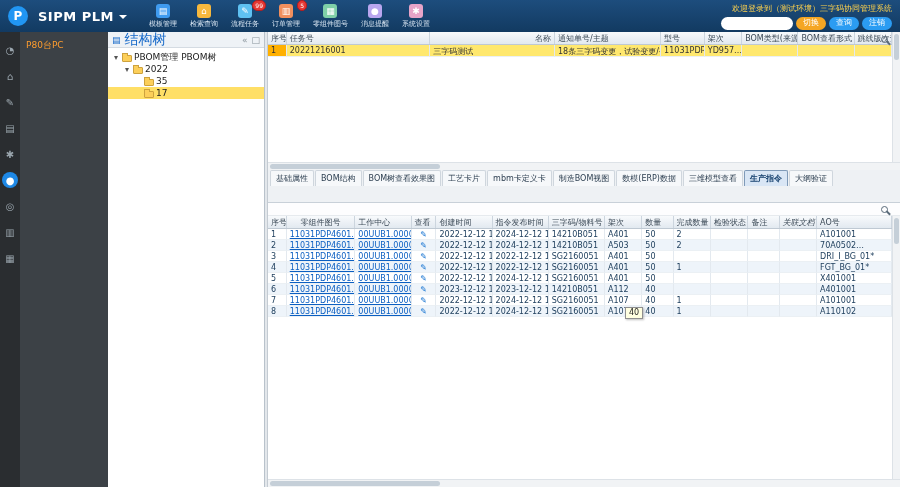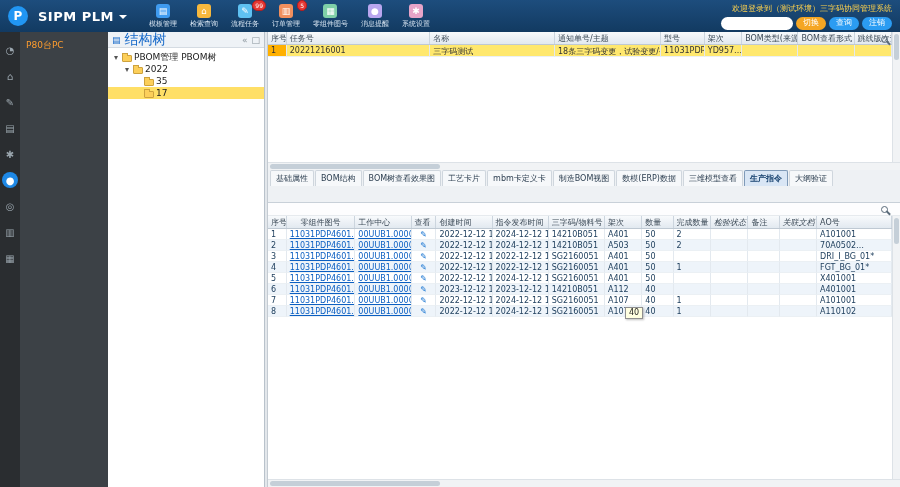--- a/index.html
+++ b/index.html
@@ -214,21 +214,21 @@
 
     <div class="splitter"></div>
 
     <main class="main">
 
       <section class="sect-top">
         <div class="grid-wrap" id="task-grid">
             <div class="grid-head">
               <div class="gh-cell" style="width: 3%;">序号</div>
               <div class="gh-cell" style="width: 23%;">任务号</div>
-              <div class="gh-cell" style="width: 20%;">名称</div>
+              <div class="gh-cell" style="width: 20%; text-align: right;">名称</div>
               <div class="gh-cell" style="width: 17%;">通知单号/主题</div>
               <div class="gh-cell" style="width: 7%;">型号</div>
               <div class="gh-cell" style="width: 6%;">架次</div>
               <div class="gh-cell" style="width: 9%;">BOM类型(来源)</div>
               <div class="gh-cell" style="width: 9%;">BOM查看形式</div>
               <div class="gh-cell" style="width: 6%;">跳线版次查询</div>
             </div>
             <div class="grid-row sel">
               <div class="gd-cell idx" style="width: 3%;">1</div>
               <div class="gd-cell" style="width: 23%;">20221216001</div>
@@ -274,21 +274,21 @@
               <div class="gh-cell" style="width: 3%;">序号</div>
               <div class="gh-cell" style="width: 11%; text-align: center;">零组件图号</div>
               <div class="gh-cell" style="width: 9%;">工作中心</div>
               <div class="gh-cell" style="width: 4%;">查看</div>
               <div class="gh-cell" style="width: 9%;">创建时间</div>
               <div class="gh-cell" style="width: 9%;">指令发布时间</div>
               <div class="gh-cell" style="width: 9%;">三字码/物料号</div>
               <div class="gh-cell" style="width: 6%;">架次</div>
               <div class="gh-cell" style="width: 5%;">数量</div>
               <div class="gh-cell" style="width: 6%;">完成数量</div>
-              <div class="gh-cell" style="width: 6%; font-style: italic;">检验状态</div>
+              <div class="gh-cell" style="width: 6%;">检验状态</div>
               <div class="gh-cell" style="width: 5%;">备注</div>
               <div class="gh-cell" style="width: 6%; font-style: italic;">关联文档</div>
               <div class="gh-cell" style="width: 12%;">AO号</div>
             </div>
             <div class="grid-row">
               <div class="gd-cell" style="width: 3%;">1</div>
               <div class="gd-cell link" style="width: 11%;">11031PDP4601…</div>
               <div class="gd-cell link" style="width: 9%;">00UUB1.0000</div>
               <div class="gd-cell icon-cell" style="width: 4%;">✎</div>
               <div class="gd-cell" style="width: 9%;">2022-12-12 12:…</div>

